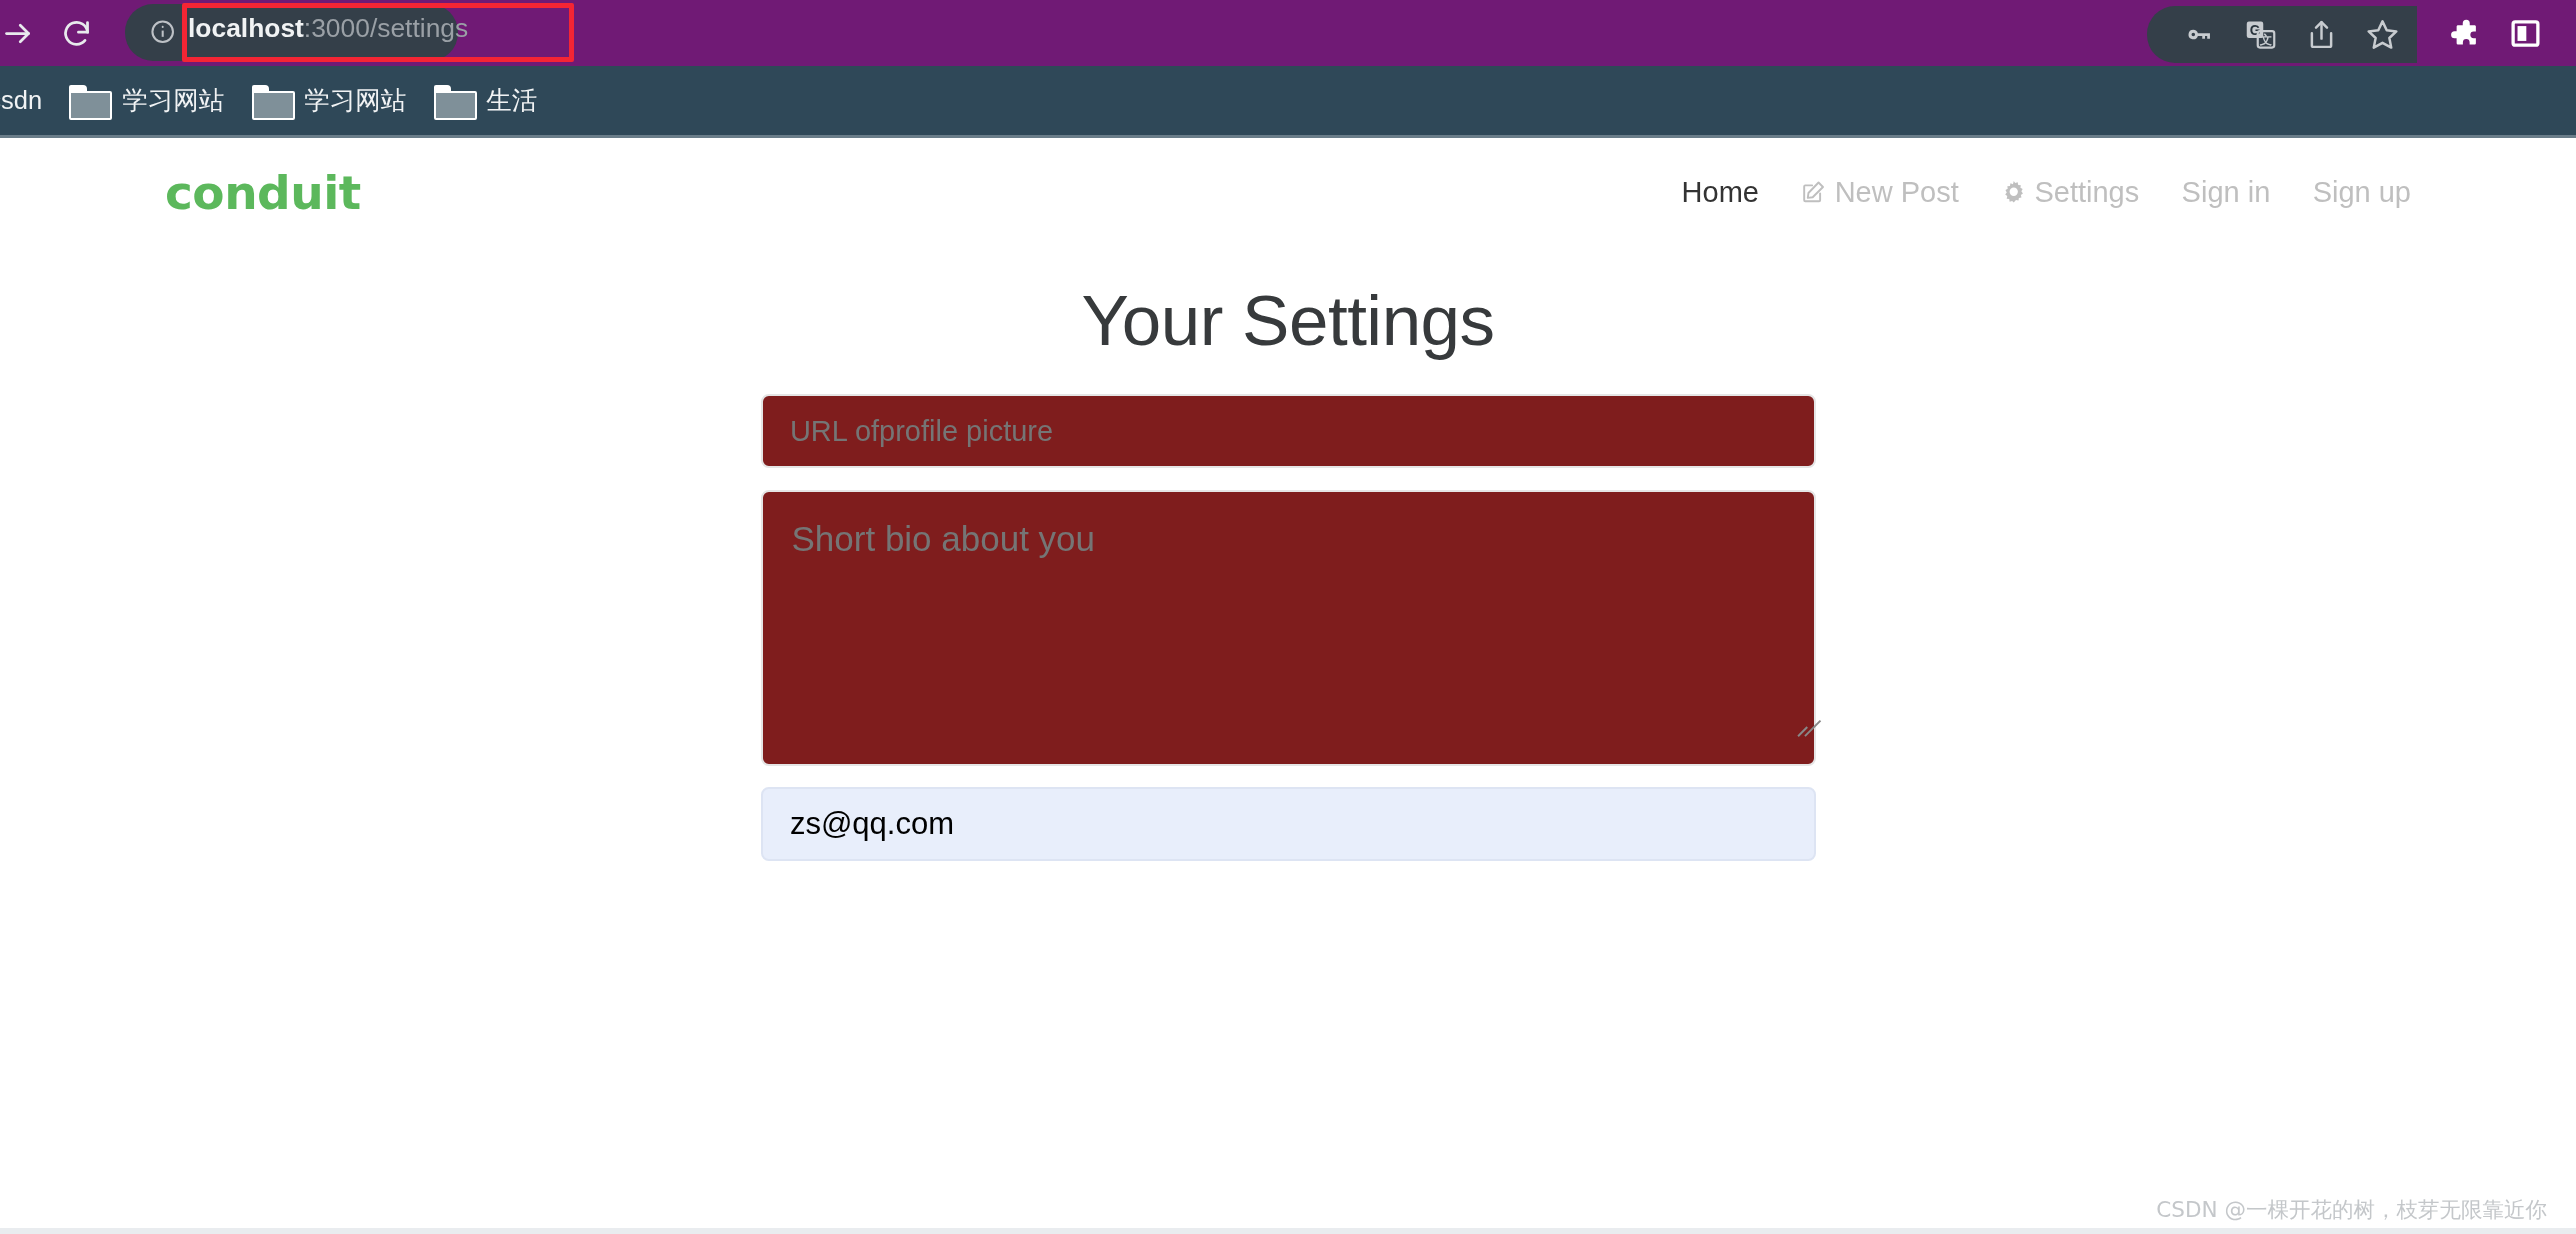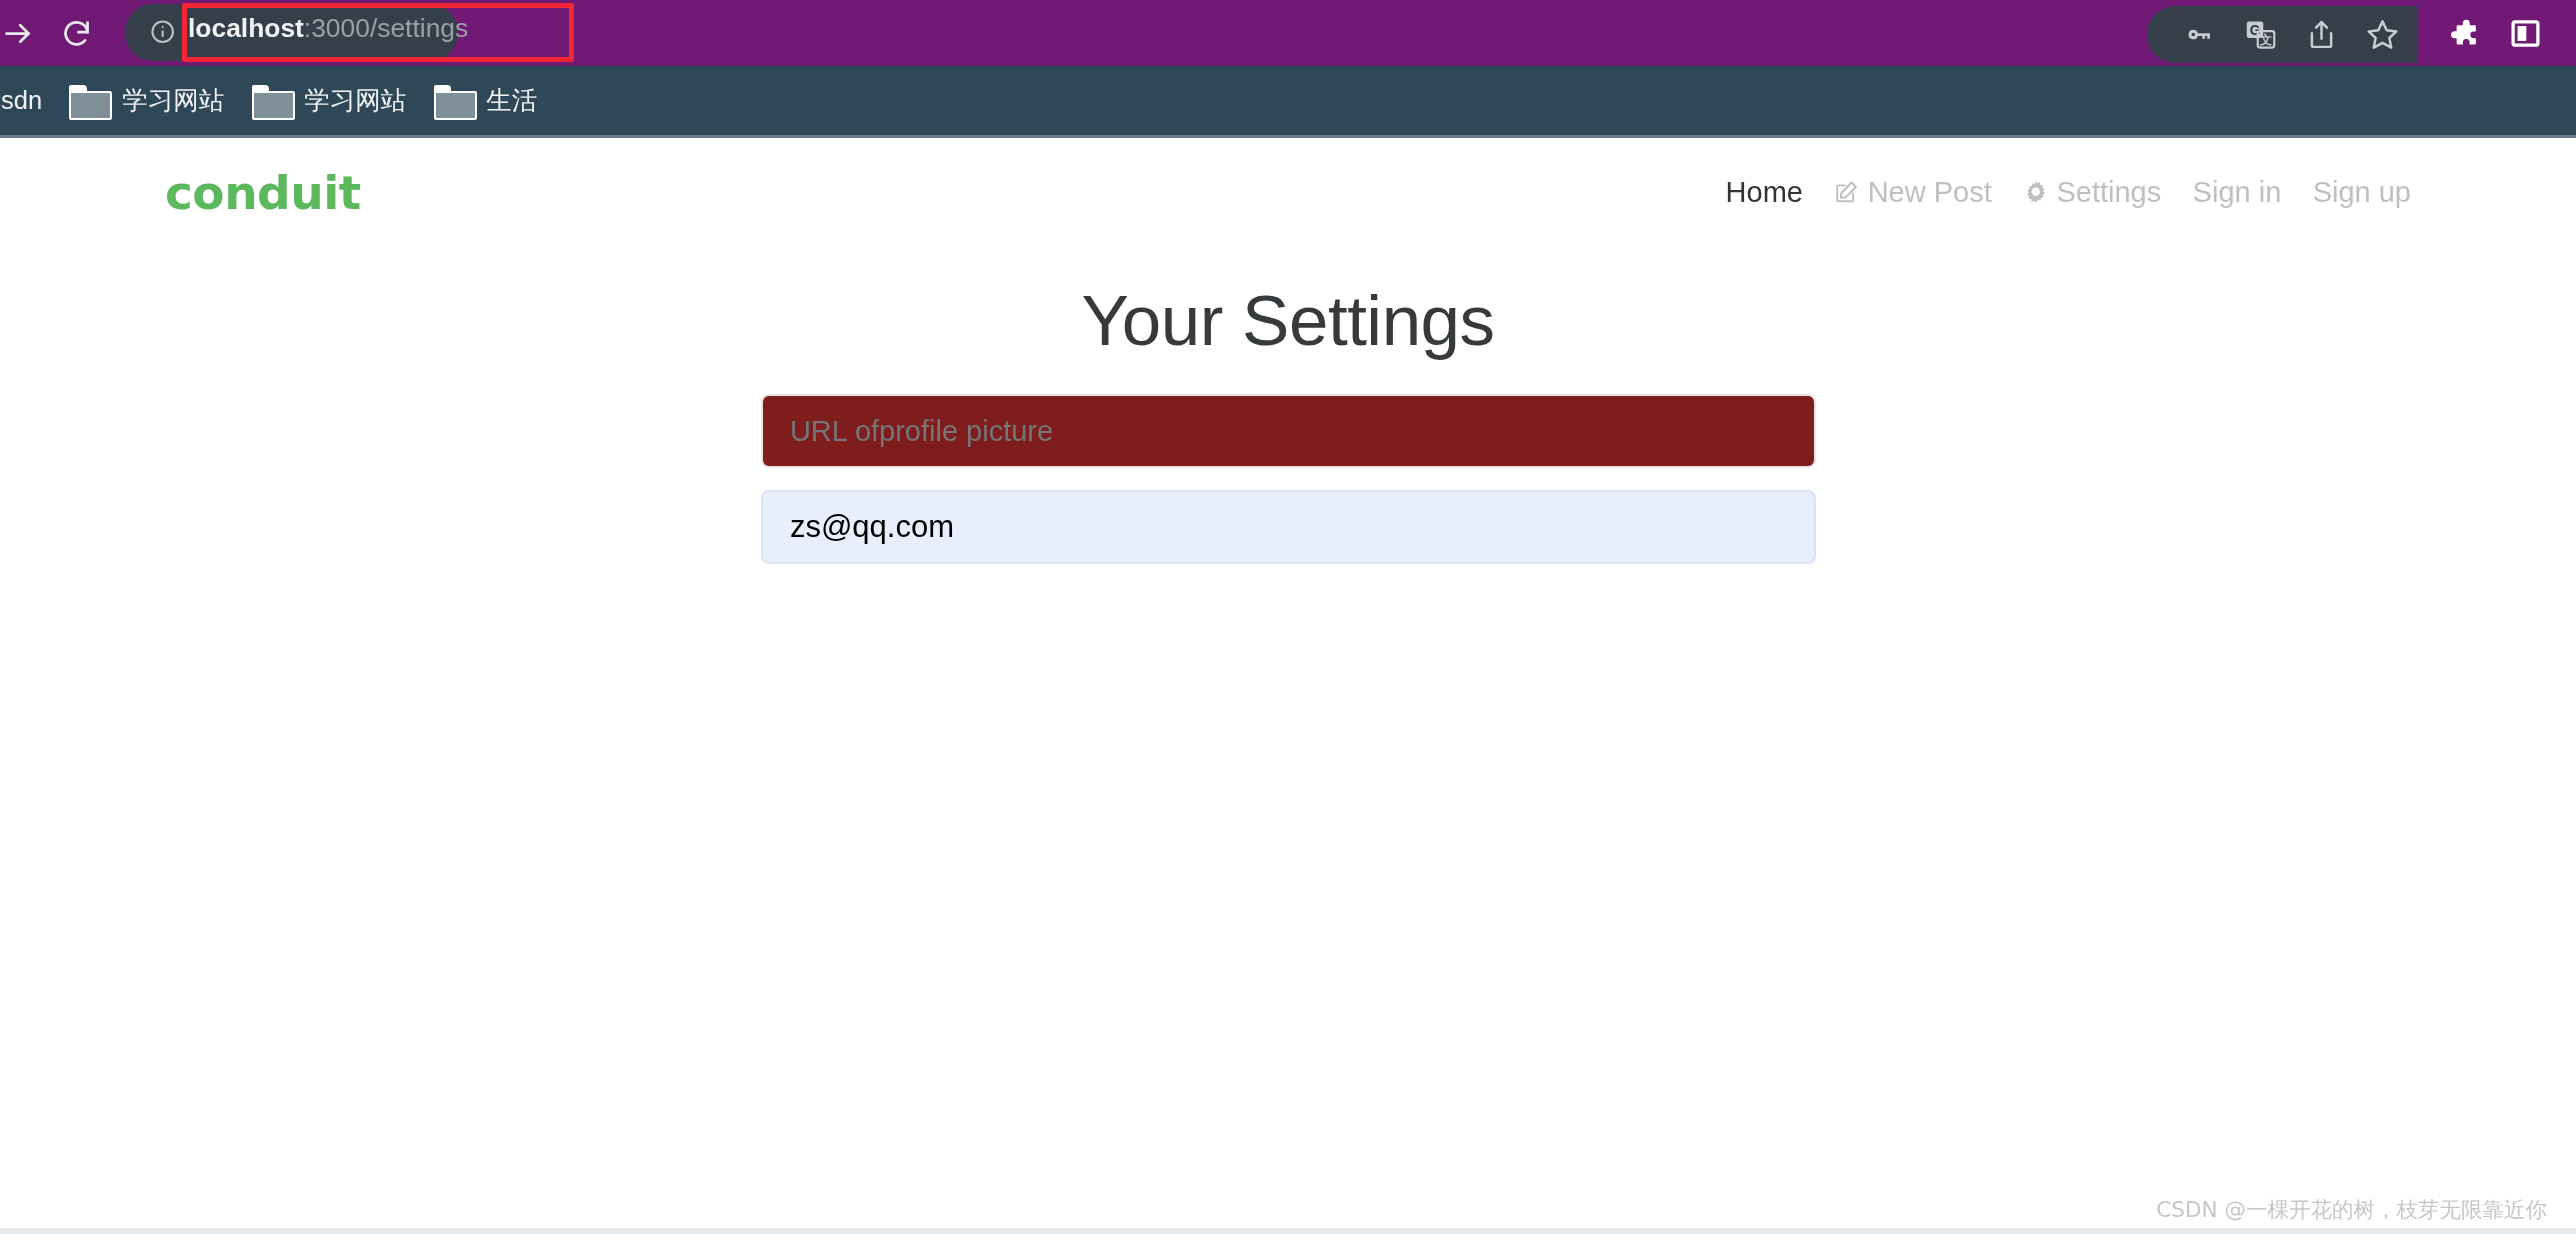--- a/index.html
+++ b/index.html
@@ -157,21 +157,21 @@
     font-size: 47px;
     font-weight: bold;
     color: #5CB85C;
     letter-spacing: -0.5px;
     font-family: "DejaVu Sans", sans-serif;
     text-align: center;
   }
   .nav-links {
     display: flex;
     align-items: flex-end;
-    gap: 0;
+    gap: 11px;
   }
   .nav-link {
     display: flex;
     align-items: center;
     font-size: 29px;
     color: #BFBFBF;
     padding: 0 15.7px;
     white-space: nowrap;
   }
   .nav-link.active { color: #333333; }
@@ -414,20 +414,27 @@
   </nav>
 
   <div class="content-wrap">
     <h1 class="settings-title">Your Settings</h1>
 
     <form class="form-col">
 
       <input class="field field-small" type="text" placeholder="URL ofprofile picture" style="">
 
 
+      <div class="ta-wrap">
+        <textarea class="field field-textarea" placeholder="Short bio about you" style=""></textarea>
+        <span class="ta-handle">
+            <i></i>
+            <i></i>
+          </span>
+      </div>
 
       <input class="field field-email" type="email" value="zs@qq.com" style="">
 
     </form>
   </div>
 
   <div class="watermark">CSDN @一棵开花的树，枝芽无限靠近你</div>
   <div class="page-bottom-line"></div>
 </div>
 

